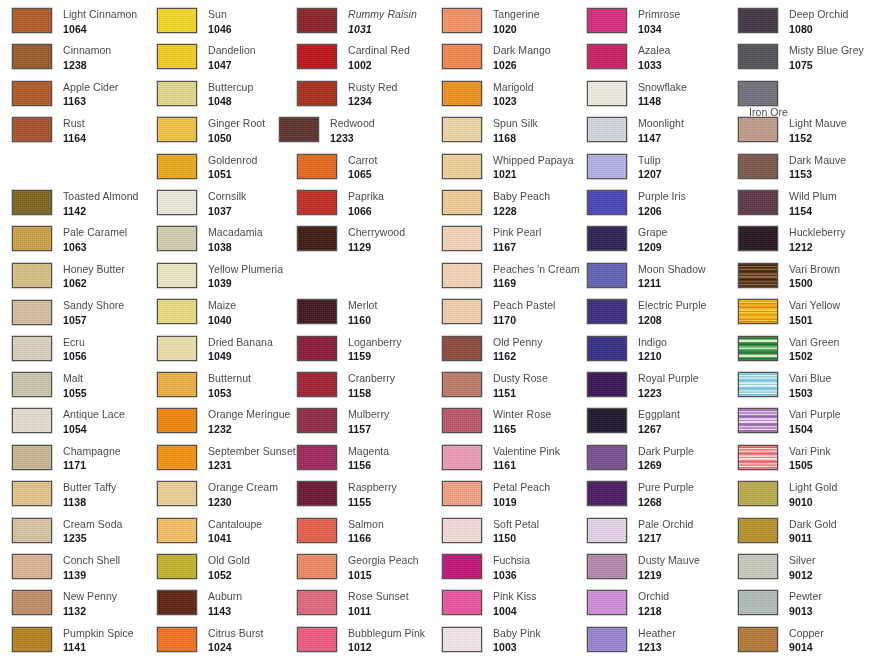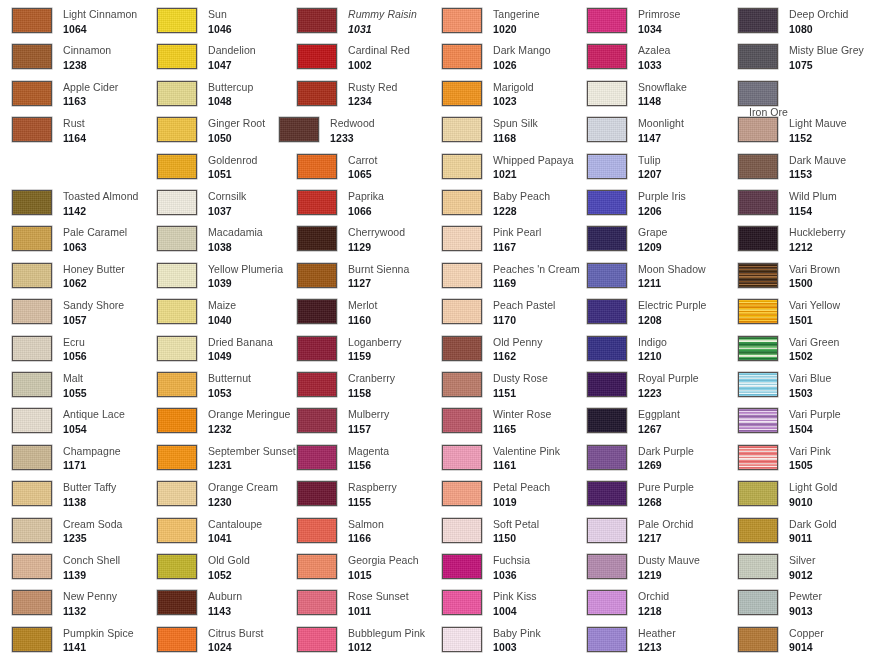--- a/index.html
+++ b/index.html
@@ -115,21 +115,21 @@
         <span class="color-code" style="color: rgb(21, 23, 28);">1063</span>
       </div>
     </div>
     <div class="swatch-cell" style="left: 12px; top: 262.8px;">
       <div class="swatch" style="width: 40px; height: 25px; border-color: rgb(85, 80, 78); background: rgb(217, 194, 136);"></div>
       <div class="labels">
         <span class="color-name" style="color: rgb(74, 74, 74);">Honey Butter</span>
         <span class="color-code" style="color: rgb(21, 23, 28);">1062</span>
       </div>
     </div>
-    <div class="swatch-cell" style="left: 12px; top: 299.2px;">
+    <div class="swatch-cell" style="left: 12px; top: 299.2px; align-items: center;">
       <div class="swatch" style="width: 40px; height: 25px; border-color: rgb(85, 80, 78); background: rgb(216, 191, 164);"></div>
       <div class="labels">
         <span class="color-name" style="color: rgb(74, 74, 74);">Sandy Shore</span>
         <span class="color-code" style="color: rgb(21, 23, 28);">1057</span>
       </div>
     </div>
     <div class="swatch-cell" style="left: 12px; top: 335.6px;">
       <div class="swatch" style="width: 40px; height: 25px; border-color: rgb(85, 80, 78); background: rgb(221, 210, 192);"></div>
       <div class="labels">
         <span class="color-name" style="color: rgb(74, 74, 74);">Ecru</span>
@@ -358,27 +358,20 @@
       <div class="labels">
         <span class="color-name" style="color: rgb(74, 74, 74);">Paprika</span>
         <span class="color-code" style="color: rgb(21, 23, 28);">1066</span>
       </div>
     </div>
     <div class="swatch-cell" style="left: 297px; top: 226.4px;">
       <div class="swatch" style="width: 40px; height: 25px; border-color: rgb(85, 80, 78); background: rgb(62, 28, 18);"></div>
       <div class="labels">
         <span class="color-name" style="color: rgb(74, 74, 74);">Cherrywood</span>
         <span class="color-code" style="color: rgb(21, 23, 28);">1129</span>
-      </div>
-    </div>
-    <div class="swatch-cell" style="left: 297px; top: 262.8px;">
-      <div class="swatch" style="width: 40px; height: 25px; border-color: rgb(85, 80, 78); background: rgb(156, 87, 19);"></div>
-      <div class="labels">
-        <span class="color-name" style="color: rgb(74, 74, 74);">Burnt Sienna</span>
-        <span class="color-code" style="color: rgb(21, 23, 28);">1127</span>
       </div>
     </div>
     <div class="swatch-cell" style="left: 297px; top: 299.2px;">
       <div class="swatch" style="width: 40px; height: 25px; border-color: rgb(85, 80, 78); background: rgb(66, 22, 29);"></div>
       <div class="labels">
         <span class="color-name" style="color: rgb(74, 74, 74);">Merlot</span>
         <span class="color-code" style="color: rgb(21, 23, 28);">1160</span>
       </div>
     </div>
     <div class="swatch-cell" style="left: 297px; top: 335.6px;">

